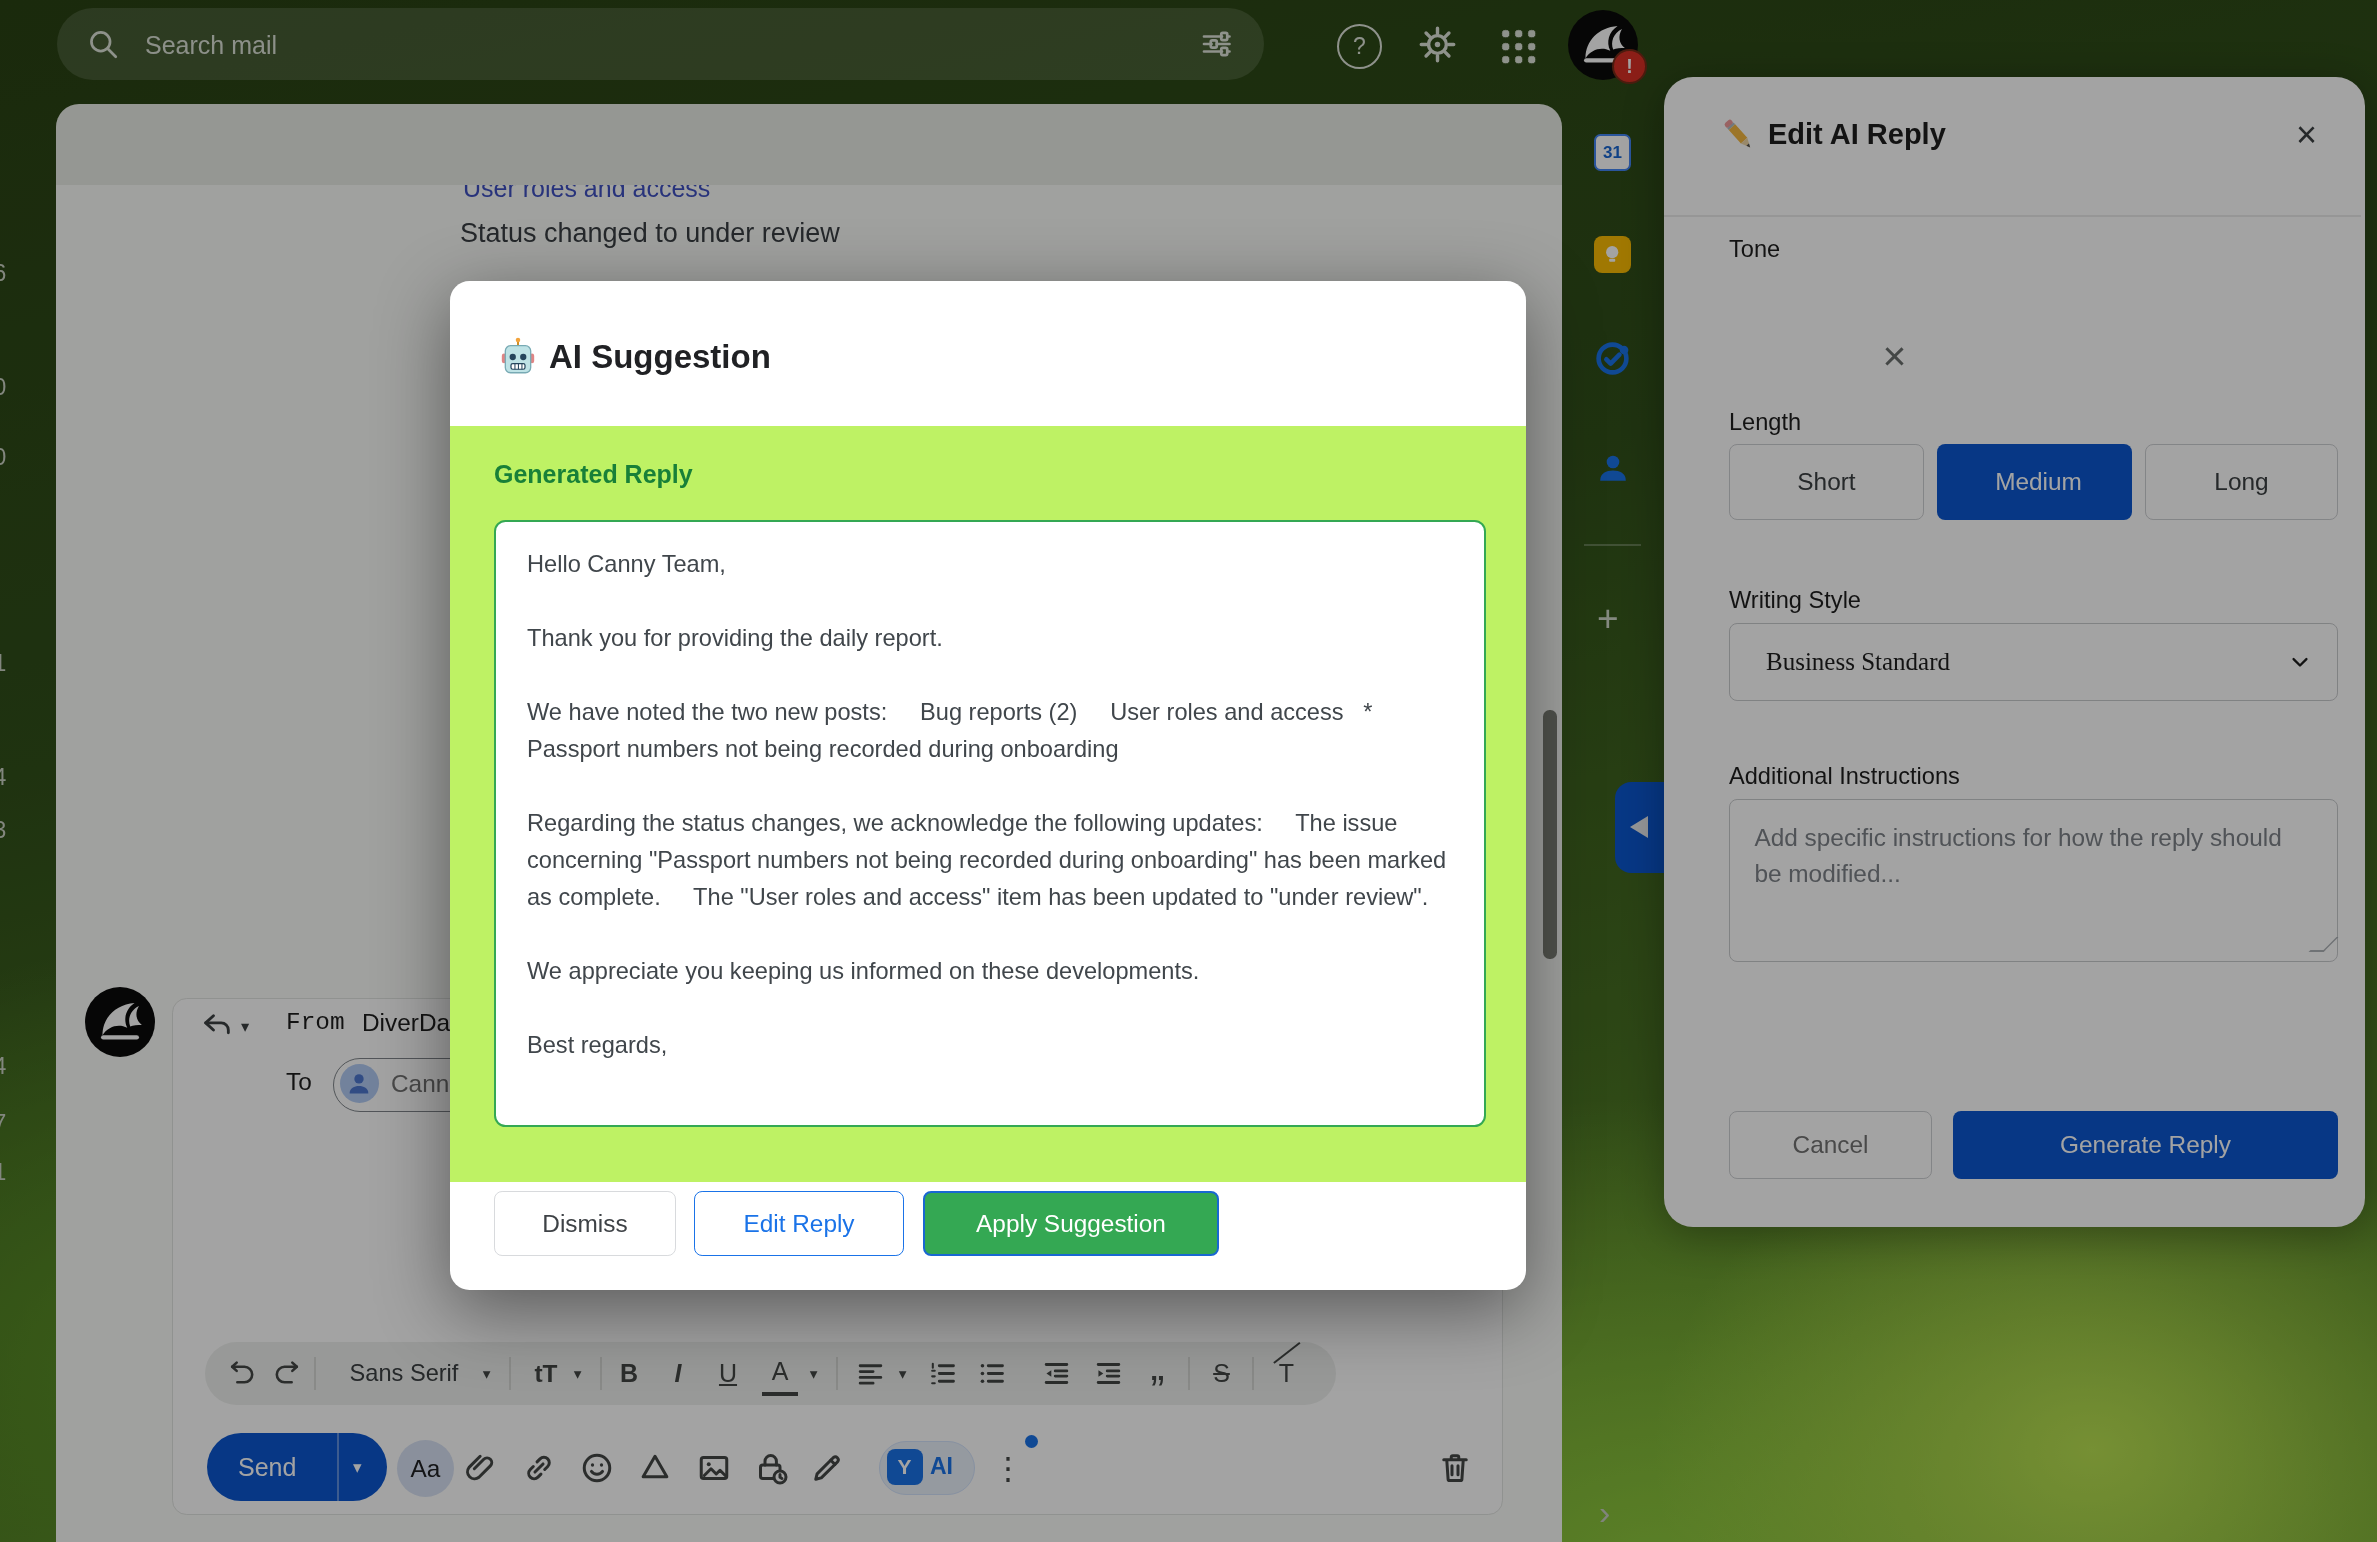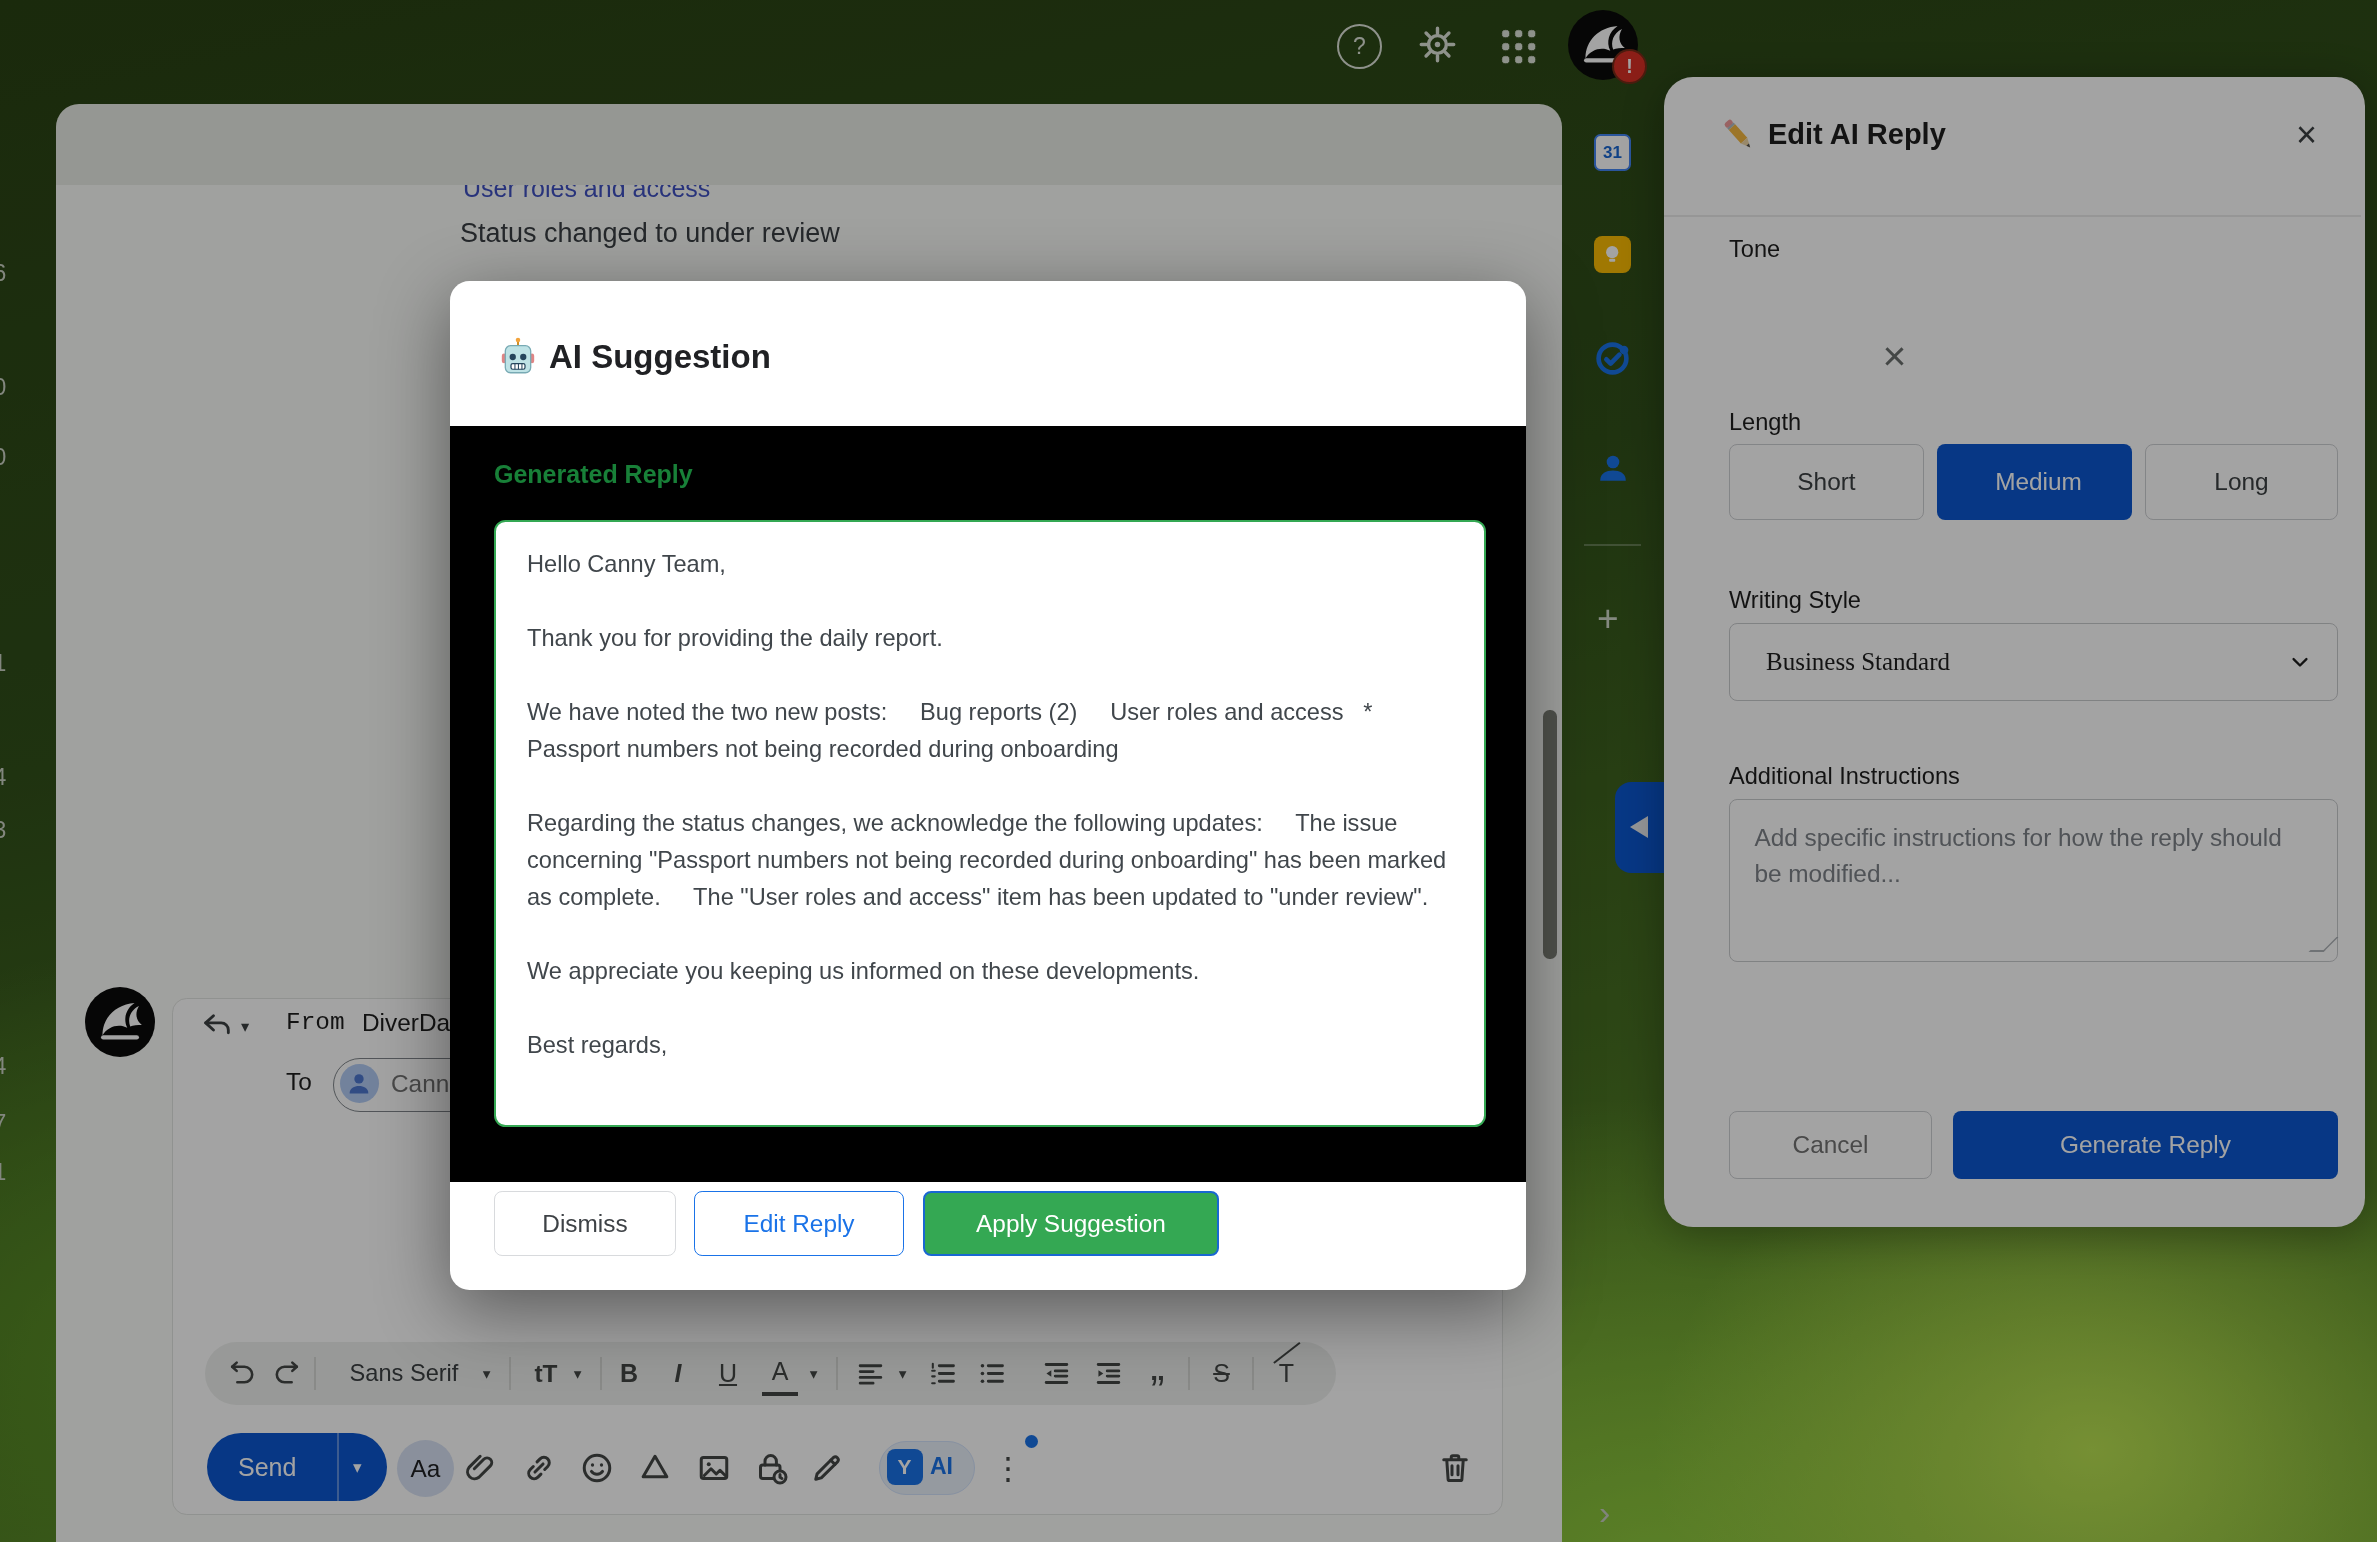--- a/index.html
+++ b/index.html
@@ -25,21 +25,21 @@
   .mp-content{position:absolute;left:0;top:81px;right:0;bottom:0;background:#fbfcf9;overflow:hidden;}
   .tool{color:#3c4043;}
   .fmtbar{left:205px;top:1342px;width:1131px;height:63px;border-radius:32px;background:#eef0ee;color:#444746;}
   .fmtbar .it{position:absolute;top:0;height:63px;display:flex;align-items:center;justify-content:center;color:#444746;}
   .fdiv{position:absolute;top:15.4px;width:1.6px;height:32.5px;background:#d6d8d5;}
   .iconbtn{color:#444746;}
   
   .scrim{left:0;top:0;width:2377px;height:1542px;background:rgba(0,0,0,0.36);z-index:40;}
   .modal{left:450px;top:281px;width:1076px;height:1009px;background:#fff;border-radius:19.5px;z-index:50;
     box-shadow:0 19.5px 73px rgba(0,0,0,0.45);}
-  .greenzone{position:absolute;left:0;top:145px;width:1076px;height:756px;background:#000000;}
+  .greenzone{position:absolute;left:0;top:145px;width:1076px;height:756px;background:#bef264;}
   .replybox{position:absolute;left:44px;top:94px;width:926px;height:554px;background:#fff;border:2.4px solid #34a853;border-radius:11.4px;
     padding:24.4px 31px;font-size:23.6px;line-height:37px;color:#40464b;white-space:pre-wrap;overflow:hidden;}
   .mbtn{position:absolute;top:910px;height:65px;border-radius:8.1px;font-size:24.4px;font-weight:500;display:flex;align-items:center;justify-content:center;box-sizing:border-box;}
   
   .rpanel{left:1664px;top:77px;width:701px;height:1150px;background:#fff;border-radius:29px;z-index:10;box-shadow:0 8.1px 41px rgba(0,0,0,0.3);}
   .rlabel{position:absolute;left:65px;font-size:23.6px;font-weight:500;color:#1f1f1f;}
   .rfield{position:absolute;left:65px;width:609px;height:78px;border:1.6px solid #c9cbce;border-radius:8.1px;box-sizing:border-box;background:#fff;}
   .rfield .val{position:absolute;left:36px;top:0;height:75px;line-height:75px;font-size:25px;color:#1f1f1f;}
   .lbtn{position:absolute;top:367px;height:76px;border-radius:8.1px;box-sizing:border-box;font-size:24.4px;display:flex;align-items:center;justify-content:center;}
   .rta{position:absolute;left:65px;top:722px;width:609px;height:163px;border:1.6px solid #c9cbce;border-radius:8.1px;box-sizing:border-box;
@@ -57,20 +57,37 @@
   <div class="ab edged" style="left:-6.5px;top:260px;">6</div>
   <div class="ab edged" style="left:-6.5px;top:374px;">0</div>
   <div class="ab edged" style="left:-6.5px;top:444px;">0</div>
   <div class="ab edged" style="left:-6.5px;top:650px;">1</div>
   <div class="ab edged" style="left:-6.5px;top:764px;">4</div>
   <div class="ab edged" style="left:-6.5px;top:817px;">3</div>
   <div class="ab edged" style="left:-6.5px;top:1053px;">4</div>
   <div class="ab edged" style="left:-6.5px;top:1110px;">7</div>
   <div class="ab edged" style="left:-6.5px;top:1159px;">1</div>
 
+  <div class="ab searchbar">
+    <span class="ab tbi" style="left:28px;top:18px;">
+      <svg class="ic" width="36" height="36" viewBox="0 0 24 24">
+          <circle cx="10.5" cy="10.5" r="6.2"></circle>
+          <line x1="15.2" y1="15.2" x2="20.5" y2="20.5"></line>
+        </svg>
+    </span>
+    <input value="" placeholder="Search mail" style="">
+    <span class="ab tbi" style="left:1141px;top:18px;">
+      <svg class="ic" width="36" height="36" viewBox="0 0 24 24">
+          <path d="M4 7h12M19.5 7H21M4 12h5M12.5 12H21M4 17h12M19.5 17H21"></path>
+          <rect x="15.5" y="4.6" width="4" height="4.8" rx="1"></rect>
+          <rect x="8.5" y="9.6" width="4" height="4.8" rx="1"></rect>
+          <rect x="15.5" y="14.6" width="4" height="4.8" rx="1"></rect>
+        </svg>
+    </span>
+  </div>
   <div class="ab ctr tbi" style="left:1337px;top:24.4px;width:41px;height:41px;border-radius:50%;border:2.4px solid #dfe4da;font-size:23px;">?</div>
   <span class="ab tbi" style="left:1417px;top:24.4px;">
     <svg class="ic" width="41" height="41" viewBox="0 0 24 24" style="stroke-width:2">
         <circle cx="12" cy="12" r="5.2"></circle>
         <circle cx="12" cy="12" r="1.6" fill="currentColor" stroke="none"></circle>
         <path d="M12 2.5v3M12 18.5v3M2.5 12h3M18.5 12h3M5.3 5.3l2.1 2.1M16.6 16.6l2.1 2.1M18.7 5.3l-2.1 2.1M7.4 16.6l-2.1 2.1"></path>
       </svg>
   </span>
   <span class="ab" style="left:1500px;top:28px;width:37px;height:37px;background-image:radial-gradient(circle,#dfe4da 3.6px,transparent 4.1px);background-size:13px 13px;background-position:-0.8px -0.8px;"></span>
   <div class="ab" style="left:1568px;top:9.8px;width:70px;height:70px;border-radius:50%;background:#0a0a0a;">

